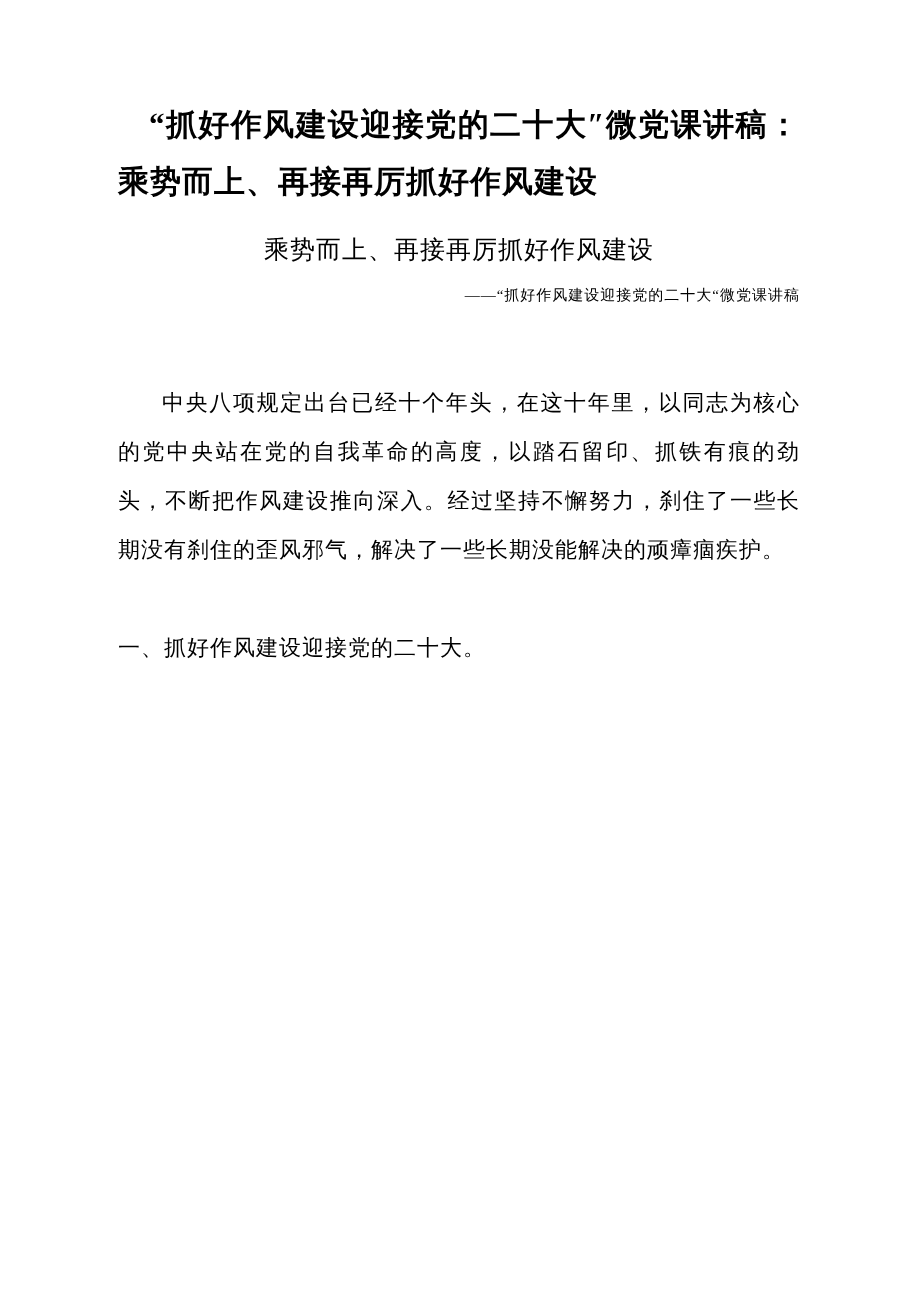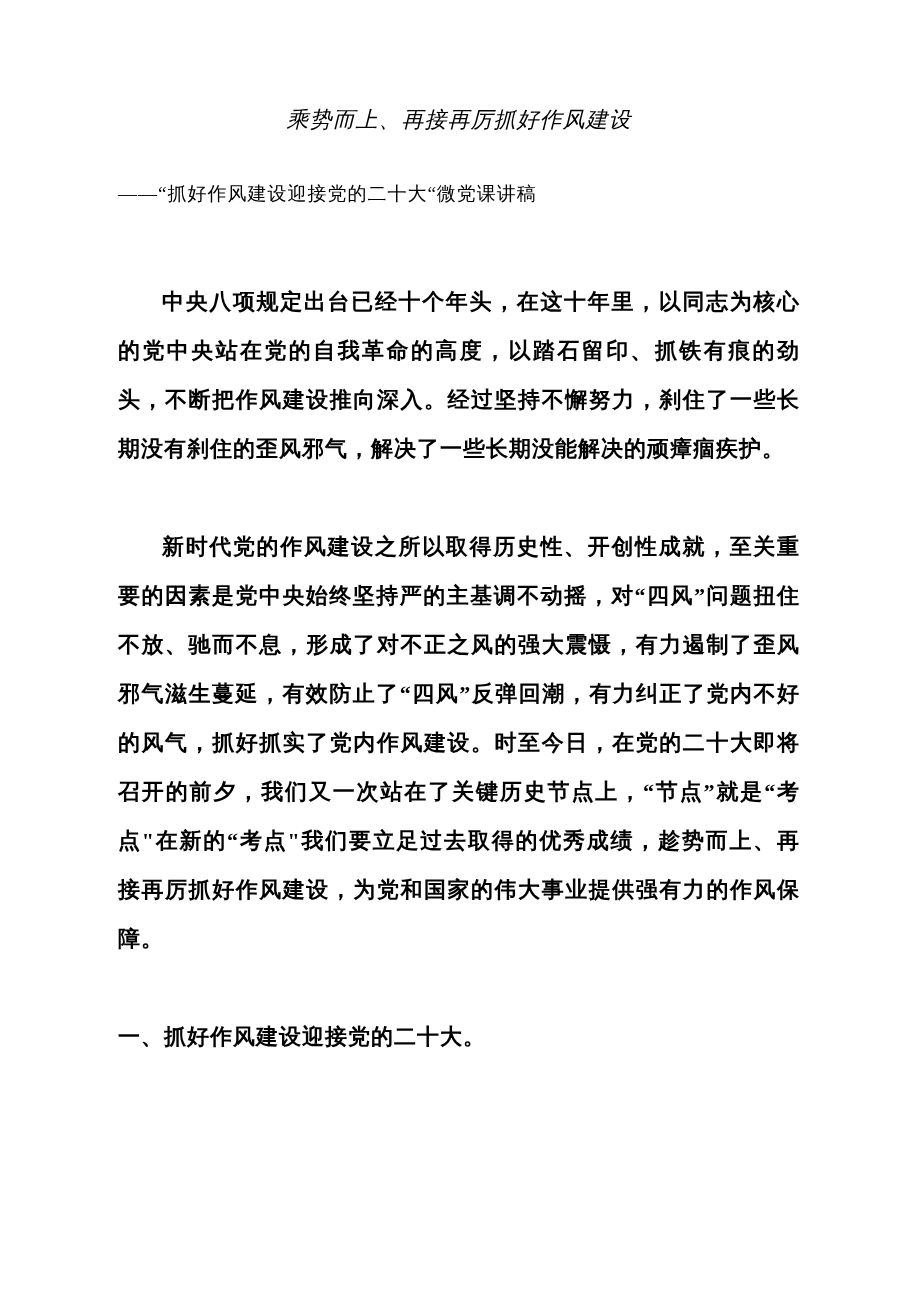--- a/index.html
+++ b/index.html
@@ -24,37 +24,35 @@
   .doc-title {
     margin: 0;
     font-size: 31px;
     font-weight: bold;
     line-height: 57px;
     text-align: justify;
     text-indent: 1em;
     letter-spacing: 1px;
   }
   .doc-subtitle {
-    margin-top: 9px;
-    font-size: 22px;
+    margin-top: 25px;
+    font-size: 25px;
     line-height: 30px;
     text-align: center;
     letter-spacing: 1px;
-    font-style: italic;
   }
   .doc-byline {
-    margin-top: 44px;
-    font-size: 19px;
+    margin-top: 15px;
+    font-size: 15px;
     line-height: 30px;
-    text-align: left;
+    text-align: right;
     letter-spacing: 1px;
   }
   .doc-body {
     margin-top: 68px;
-    font-weight: bold;
   }
   .para {
     margin: 0 0 49px 0;
     font-size: 22px;
     line-height: 49px;
     text-align: justify;
     text-indent: 2em;
     letter-spacing: 1px;
   }
   .para.heading {
@@ -62,29 +60,29 @@
   }
   .para:last-child {
     margin-bottom: 0;
   }
 </style>
 </head>
 <body>
 
 <div class="page">
 
+  <h1 class="doc-title">“抓好作风建设迎接党的二十大″微党课讲稿：乘势而上、再接再厉抓好作风建设</h1>
 
   <div class="doc-subtitle">乘势而上、再接再厉抓好作风建设</div>
 
   <div class="doc-byline">——“抓好作风建设迎接党的二十大“微党课讲稿</div>
 
   <div class="doc-body">
 
     <p class="para">中央八项规定出台已经十个年头，在这十年里，以同志为核心的党中央站在党的自我革命的高度，以踏石留印、抓铁有痕的劲头，不断把作风建设推向深入。经过坚持不懈努力，刹住了一些长期没有刹住的歪风邪气，解决了一些长期没能解决的顽瘴痼疾护。</p>
 
-    <p class="para">新时代党的作风建设之所以取得历史性、开创性成就，至关重要的因素是党中央始终坚持严的主基调不动摇，对“四风”问题扭住不放、驰而不息，形成了对不正之风的强大震慑，有力遏制了歪风邪气滋生蔓延，有效防止了“四风”反弹回潮，有力纠正了党内不好的风气，抓好抓实了党内作风建设。时至今日，在党的二十大即将召开的前夕，我们又一次站在了关键历史节点上，“节点”就是“考点"在新的“考点"我们要立足过去取得的优秀成绩，趁势而上、再接再厉抓好作风建设，为党和国家的伟大事业提供强有力的作风保障。</p>
 
     <p class="para heading">一、抓好作风建设迎接党的二十大。</p>
 
 
   </div>
 
 </div>
 
 </body></html>

